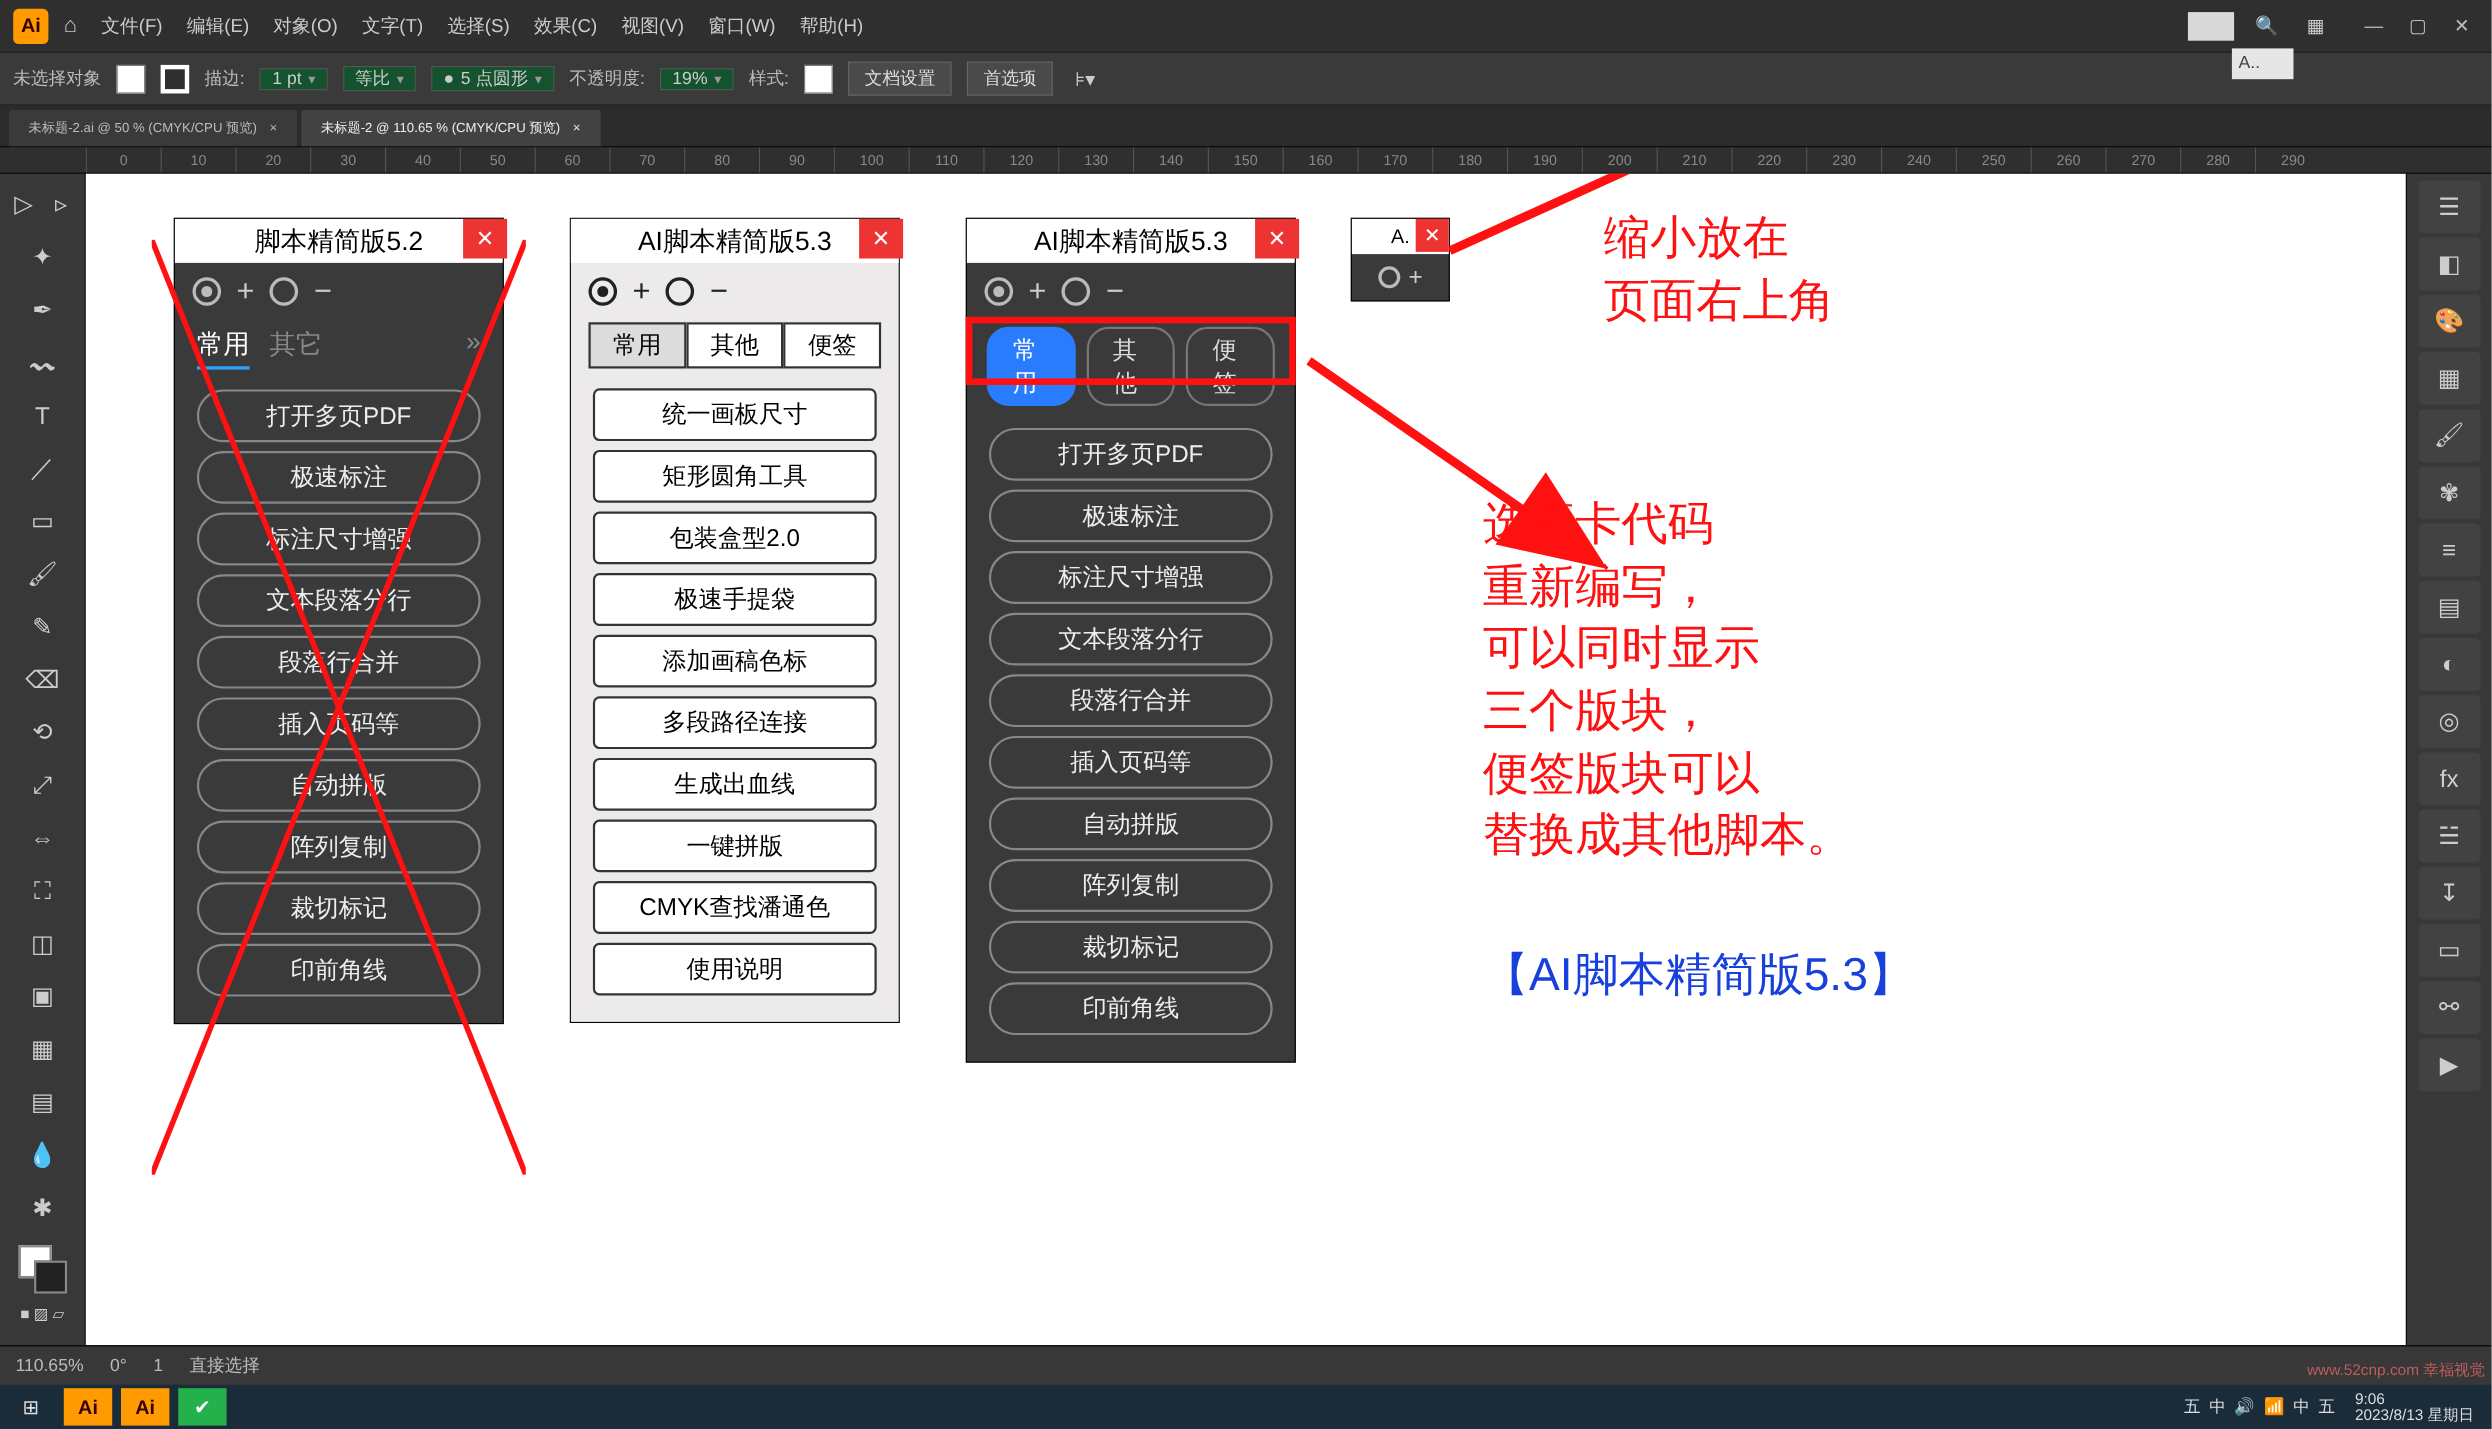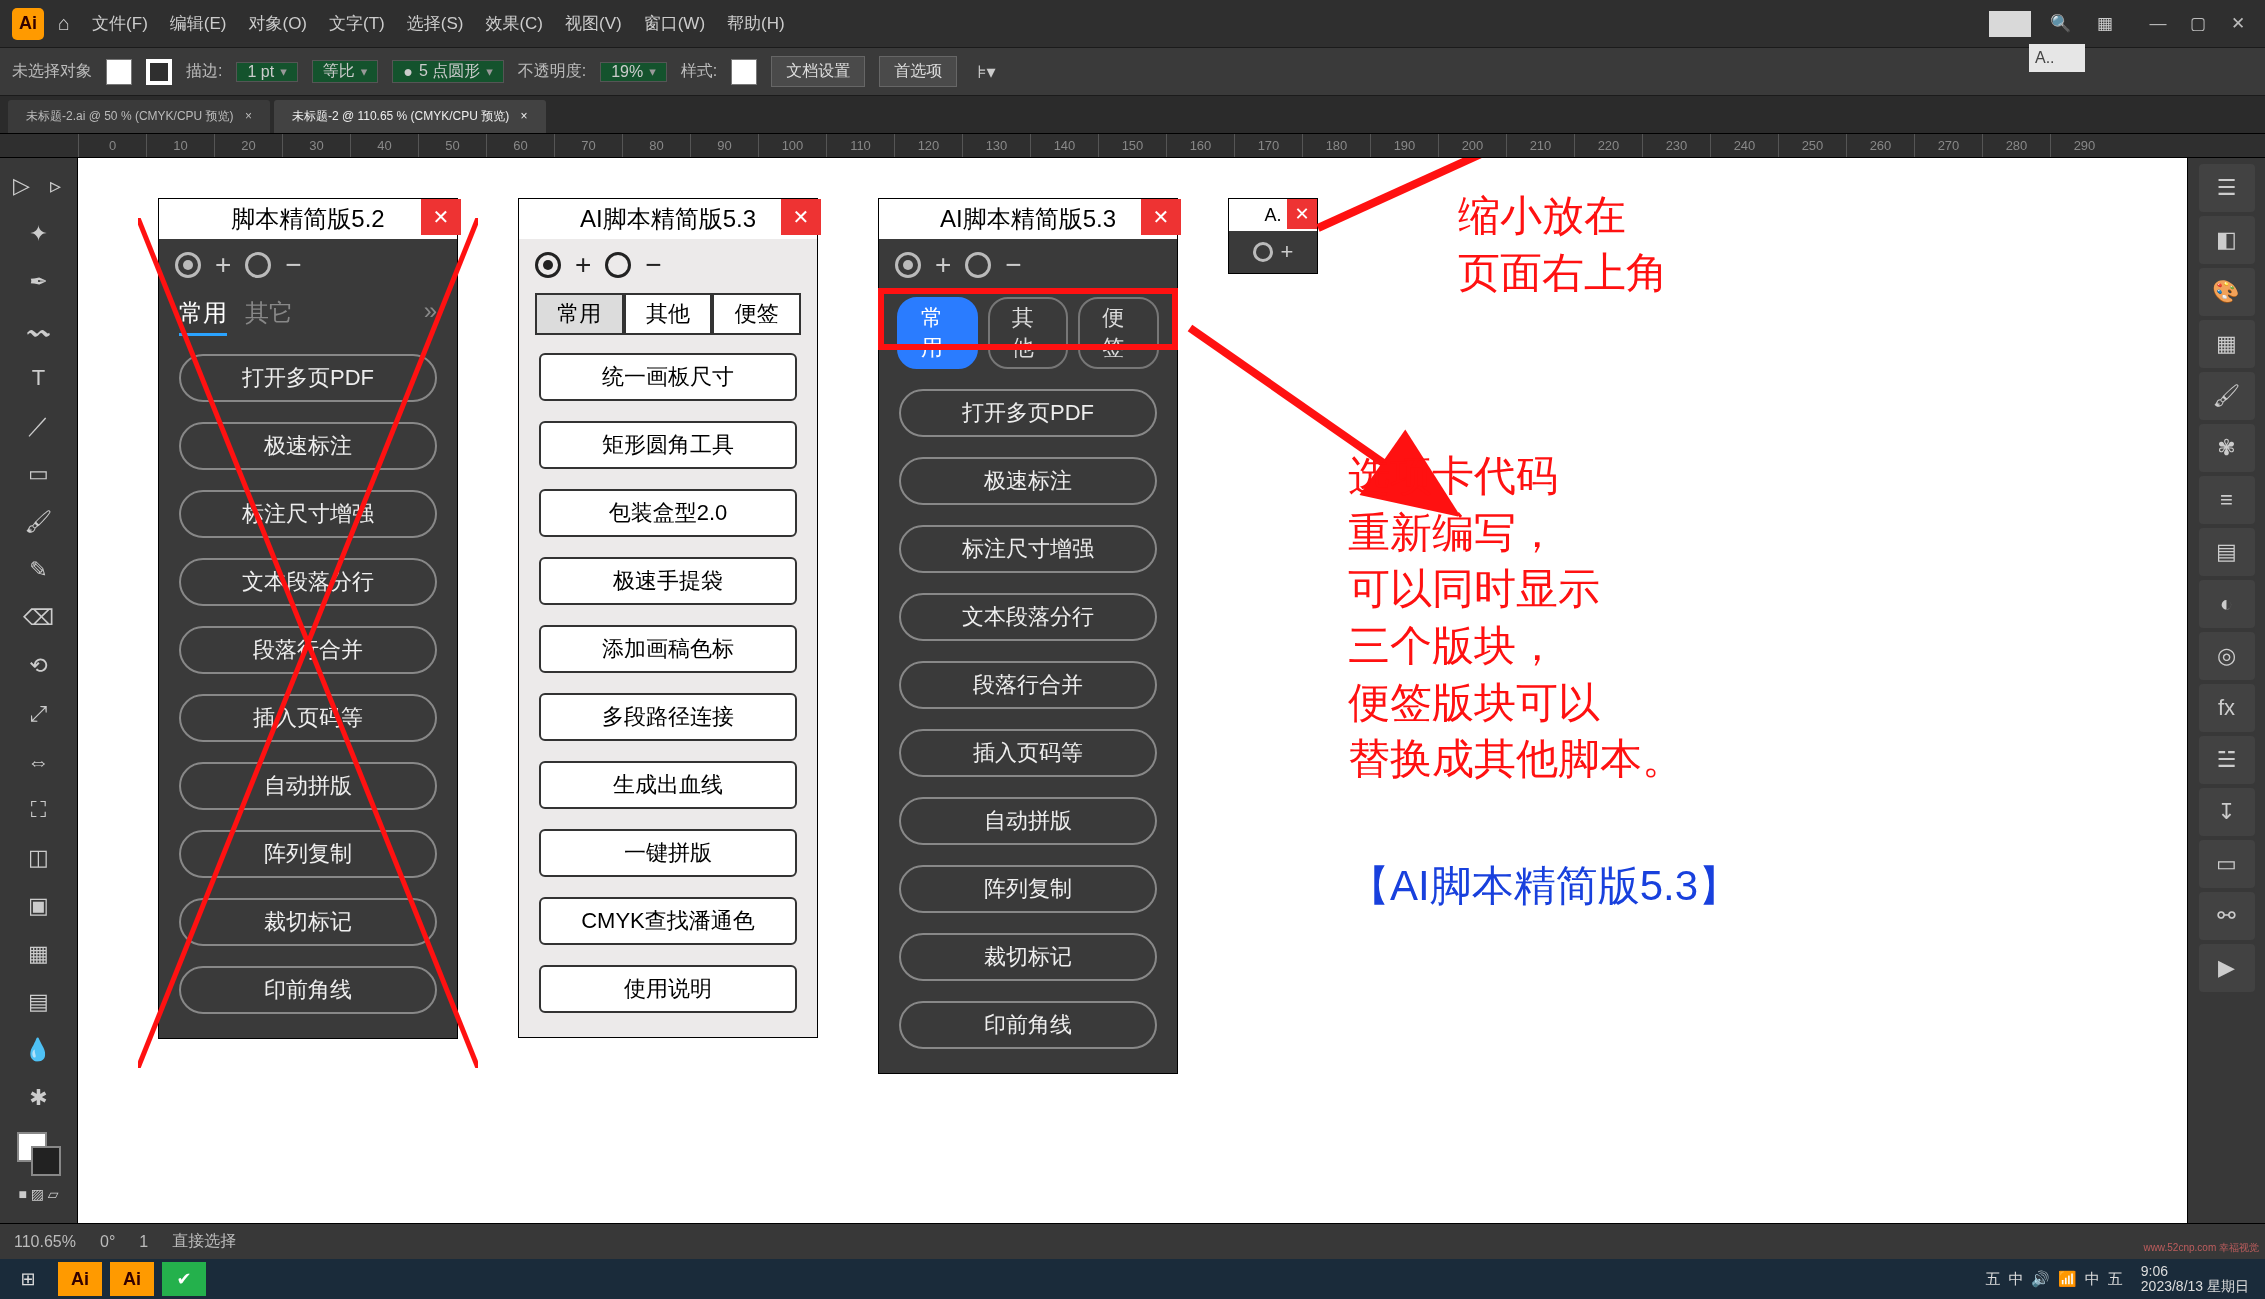--- a/index.html
+++ b/index.html
@@ -66,21 +66,21 @@
 .panel .titlebar .closex{position:absolute;right:-4px;top:0;width:40px;height:36px;background:#e33;color:#fff;display:flex;align-items:center;justify-content:center;font-size:20px}
 .panel .icon-ctrls{display:flex;align-items:center;gap:14px;padding:10px 16px;font-size:28px;color:#ccc}
 .panel .icon-ctrls .ring{width:26px;height:26px;border:3px solid #bbb;border-radius:50%;display:inline-block}
 .panel .icon-ctrls .ringdot{width:26px;height:26px;border:3px solid #bbb;border-radius:50%;display:inline-flex;align-items:center;justify-content:center}
 .panel .icon-ctrls .ringdot::after{content:"";width:10px;height:10px;background:#bbb;border-radius:50%}
 .panel .tabs{display:flex;gap:18px;padding:6px 20px 12px;font-size:24px;color:#888}
 .panel .tabs .t.active{color:#fff;border-bottom:3px solid #2aa3ff;padding-bottom:4px}
 .panel .pills{display:flex;gap:10px;padding:6px 18px 14px}
 .panel .pills .pill{padding:4px 22px;border:2px solid #777;border-radius:20px;font-size:22px;color:#ddd}
 .panel .pills .pill.on{background:#2a7cff;border-color:#2a7cff;color:#fff}
-.panel .btns{display:flex;flex-direction:column;gap:20px;padding:6px 20px 24px}
+.panel .btns{display:flex;flex-direction:column;gap:8px;padding:6px 20px 24px}
 .panel .btns .pbtn{height:48px;border:2px solid #888;border-radius:24px;display:flex;align-items:center;justify-content:center;font-size:22px;color:#eee}
 
 
 .panel.light{background:#eceaea;color:#000}
 .panel.light .icon-ctrls{color:#222}
 .panel.light .icon-ctrls .ring,.panel.light .icon-ctrls .ringdot{border-color:#222}
 .panel.light .icon-ctrls .ringdot::after{background:#222}
 .panel.light .tabs2{display:flex;gap:0;padding:2px 16px 12px}
 .panel.light .tabs2 .t2{flex:1;text-align:center;border:2px solid #333;padding:4px 6px;font-size:22px;background:#fff}
 .panel.light .tabs2 .t2.active{background:#dcdcdc}
@@ -94,21 +94,21 @@
 .mini .body .ring{width:20px;height:20px;border:3px solid #bbb;border-radius:50%}
 
 
 .annot{position:absolute;color:#ff1111;font-size:42px;font-weight:400;line-height:1.35}
 .annot.blue{color:#1840dd}
 .arrow{position:absolute;pointer-events:none}
 .redbox{position:absolute;border:6px solid #ff1111;pointer-events:none}
 .crossX{position:absolute;pointer-events:none}
 .crossX line{stroke:#ff1111;stroke-width:5}
 
-.watermark{position:absolute;right:6px;bottom:44px;font-size:10px;color:#d66;opacity:.8}
+.watermark{position:absolute;right:6px;bottom:44px;font-size:14px;color:#d66;opacity:.8}
 .topright-A{position:absolute;top:44px;right:180px;width:56px;height:28px;background:#e6e6e6;color:#444;font-size:16px;display:flex;align-items:center;padding-left:6px}
 </style>
 </head>
 <body>
 
 <div class="menubar">
   <div class="ai-logo">Ai</div>
   <span class="ltool" style="width:auto;height:auto;font-size:20px;margin-right:14px">⌂</span>
   <div class="menus">
     <span>文件(F)</span>

